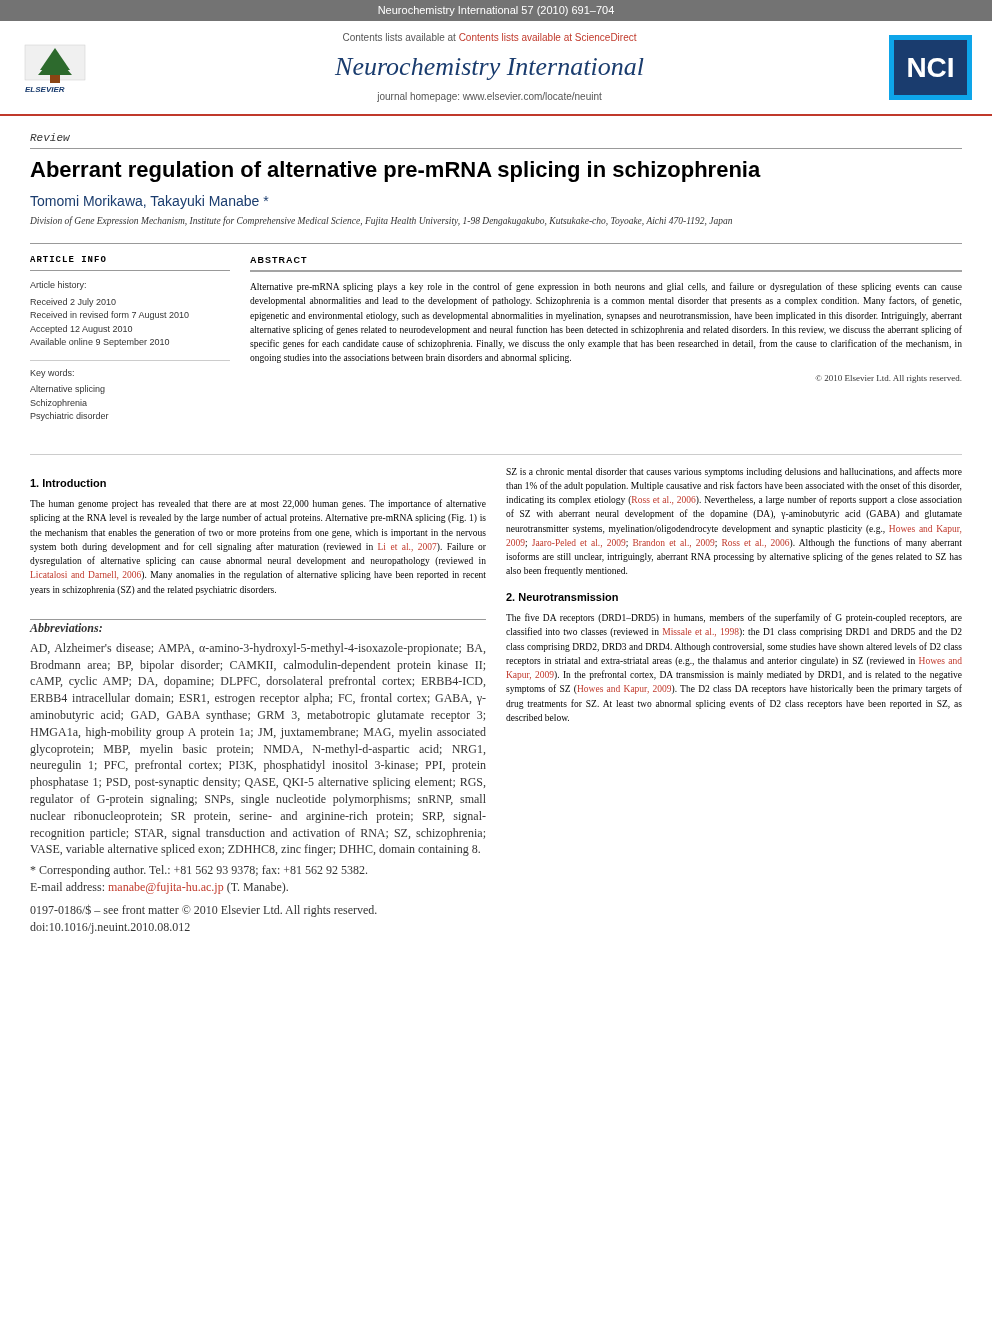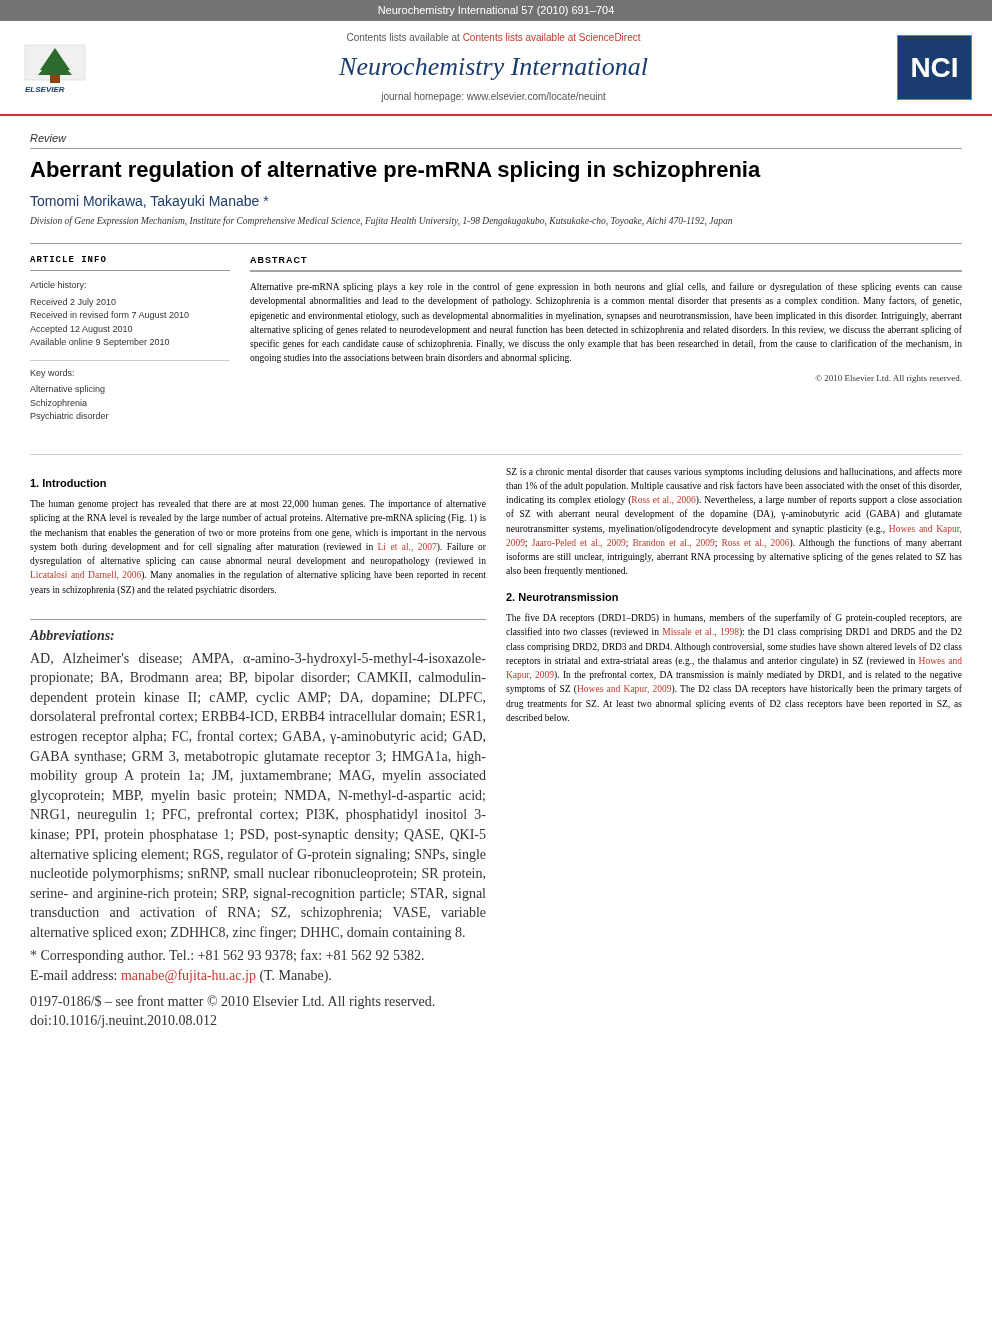--- a/index.html
+++ b/index.html
@@ -58,21 +58,21 @@
       display: flex;
       flex-direction: column;
       align-items: center;
       font-weight: bold;
     }
     .main-content {
       padding: 15px 30px;
     }
     .section-type {
       font-size: 11px;
-      font-family: Liberation Sans, sans-serif;
+      font-family: Liberation Mono, monospace;
       color: #333;
       border-bottom: 1px solid #999;
       padding-bottom: 2px;
       margin-bottom: 8px;
       font-style: italic;
     }
     .paper-title {
       font-size: 22px;
       font-family: Arial, sans-serif;
       font-weight: bold;
@@ -184,22 +184,21 @@
       line-height: 1.5;
       margin-bottom: 6px;
     }
     .body-text a, .link {
       color: #c0392b;
       text-decoration: none;
     }
     .footnote-area {
       border-top: 1px solid #999;
       margin-top: 22px;
-      padding-top: 6px;
-      font-size: 14px;
+      font-size: 12px;
       line-height: 1.4;
       color: #333;
     }
     .footnote-area a {
       color: #c0392b;
       text-decoration: none;
     }
     .divider-line {
       border: none;
       border-top: 1px solid #ccc;
@@ -236,21 +235,21 @@
     <div class="contents-line">
       Contents lists available at <a style="color:#c0392b;">Contents lists available at ScienceDirect</a>
     </div>
     <div class="journal-title">Neurochemistry International</div>
     <div class="journal-subtitle">
       <span>journal homepage: www.elsevier.com/locate/neuint</span>
     </div>
   </div>
 
   <div style="display:flex;flex-direction:column;align-items:center;gap:4px;">
-    <div style="width:75px;height:65px;background:#1a3c6e;display:flex;align-items:center;justify-content:center;border:1px solid #0ea5e9;">
+    <div style="width:83px;height:65px;background:#1a3c6e;display:flex;align-items:center;justify-content:center;border:5px solid #0ea5e9;">
       <span style="color:#fff;font-size:28px;font-family:Arial,sans-serif;font-weight:bold;">NCI</span>
     </div>
   </div>
 </div>
 
 <div class="main-content">
 
   <div class="section-type">Review</div>
 
   <div class="paper-title">Aberrant regulation of alternative pre-mRNA splicing in schizophrenia</div>

